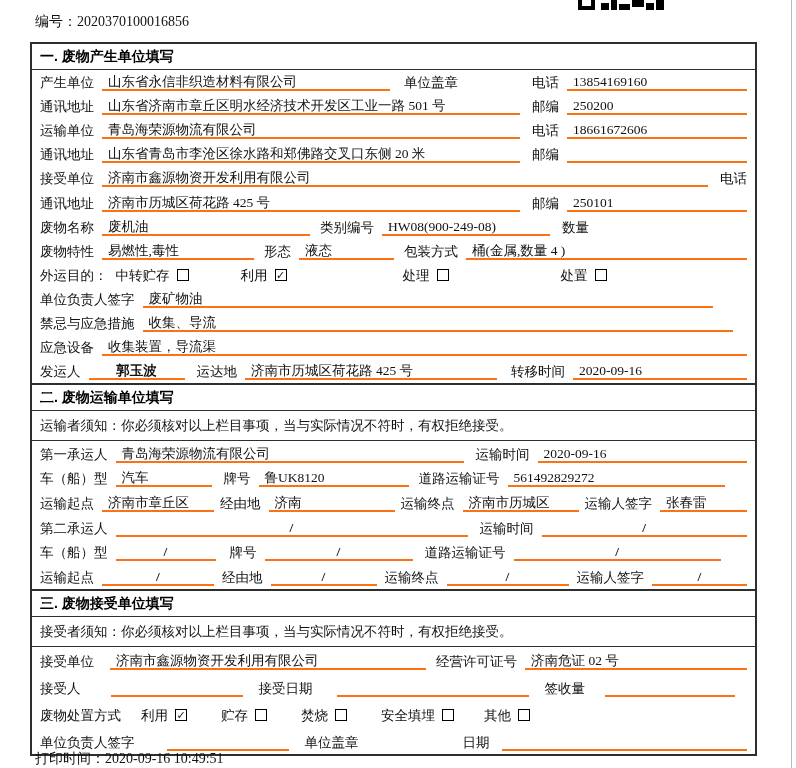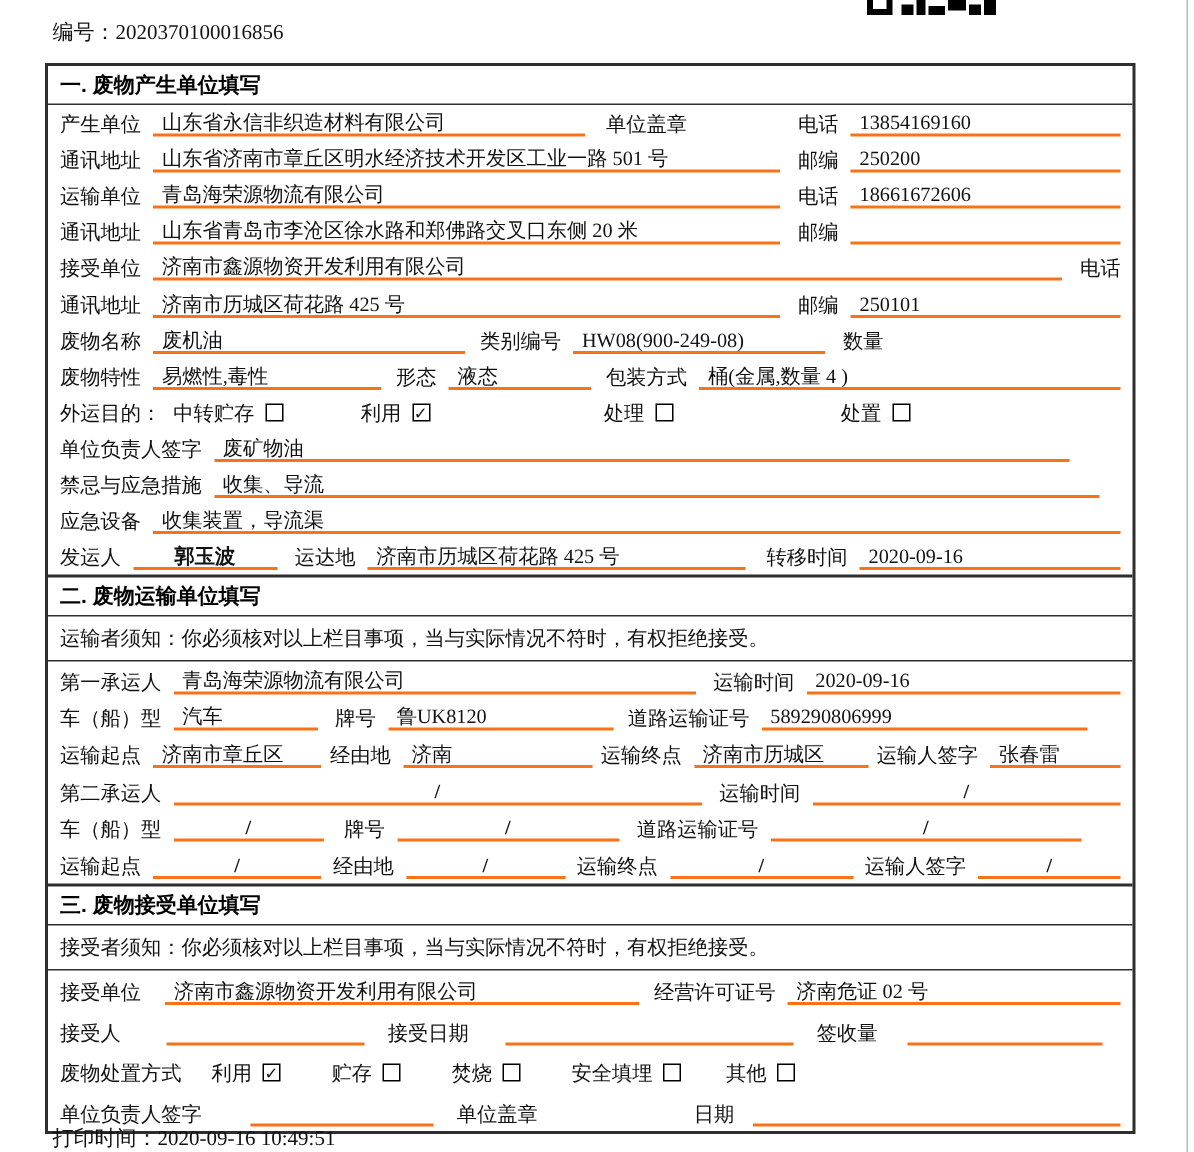--- a/index.html
+++ b/index.html
@@ -172,21 +172,21 @@
         <span class="lbl" style="margin-left:12px">运输时间</span>
         <span class="val fill">2020-09-16</span>
       </div>
 
       <div class="row">
         <span class="lbl">车（船）型</span>
         <span class="val" style="width:96px">汽车</span>
         <span class="lbl" style="margin-left:12px">牌号</span>
         <span class="val" style="width:150px">鲁UK8120</span>
         <span class="lbl" style="margin-left:10px">道路运输证号</span>
-        <span class="val fill" style="margin-right:22px">589290806999</span>
+        <span class="val fill" style="margin-right:22px">561492829272</span>
       </div>
 
       <div class="row">
         <span class="lbl">运输起点</span>
         <span class="val" style="width:112px">济南市章丘区</span>
         <span class="lbl" style="margin-left:6px">经由地</span>
         <span class="val" style="width:126px">济南</span>
         <span class="lbl" style="margin-left:6px">运输终点</span>
         <span class="val" style="width:116px">济南市历城区</span>
         <span class="lbl" style="margin-left:6px">运输人签字</span>

